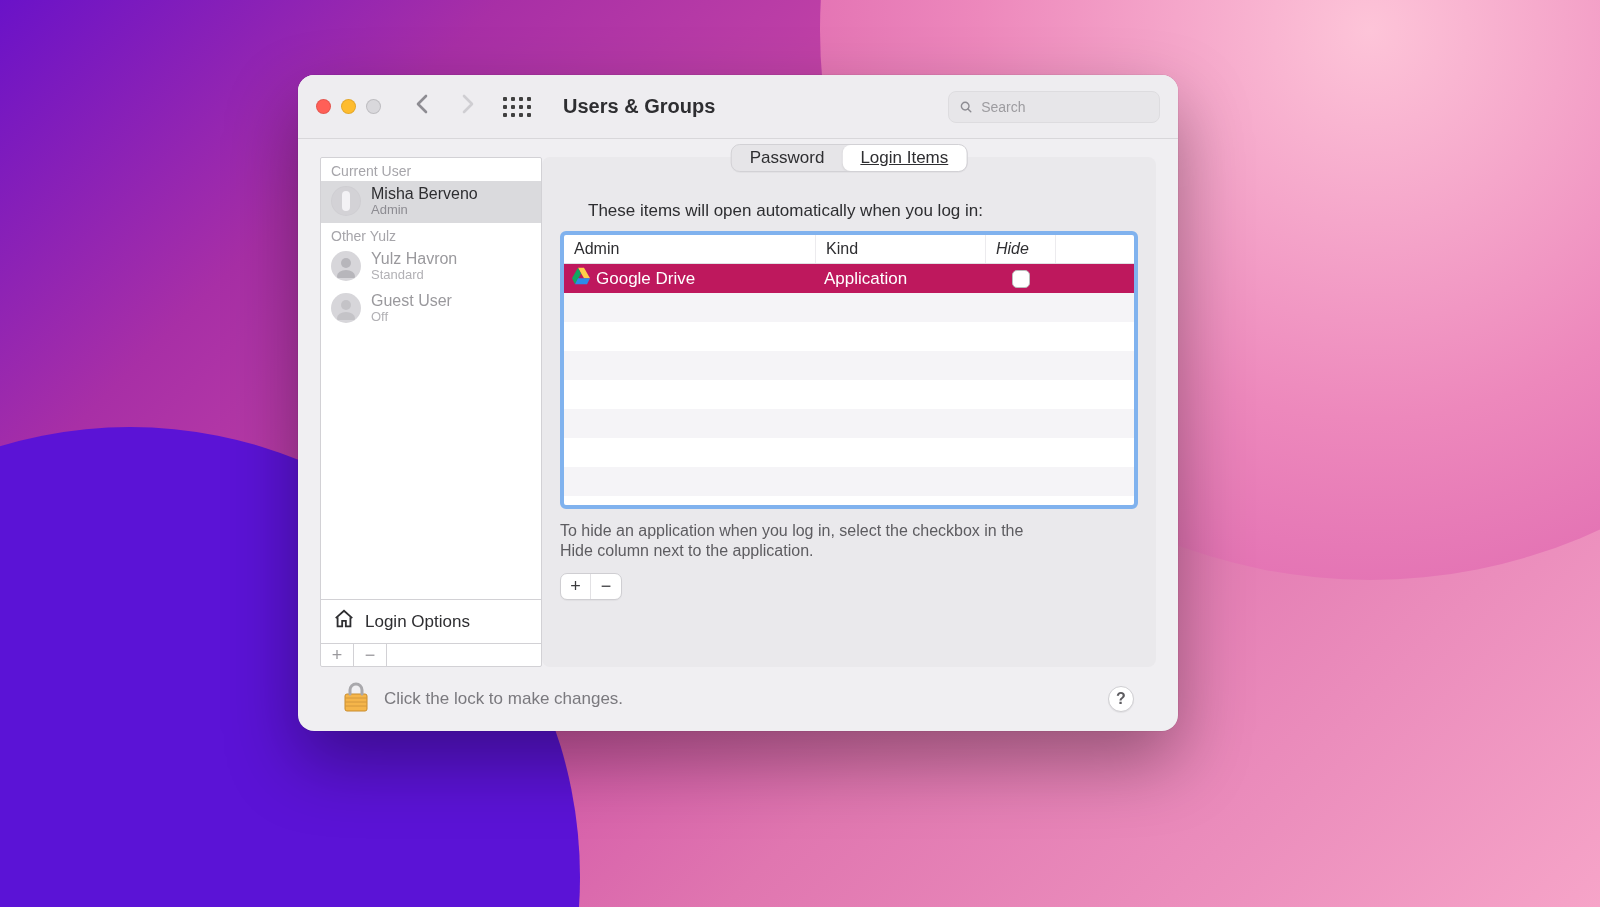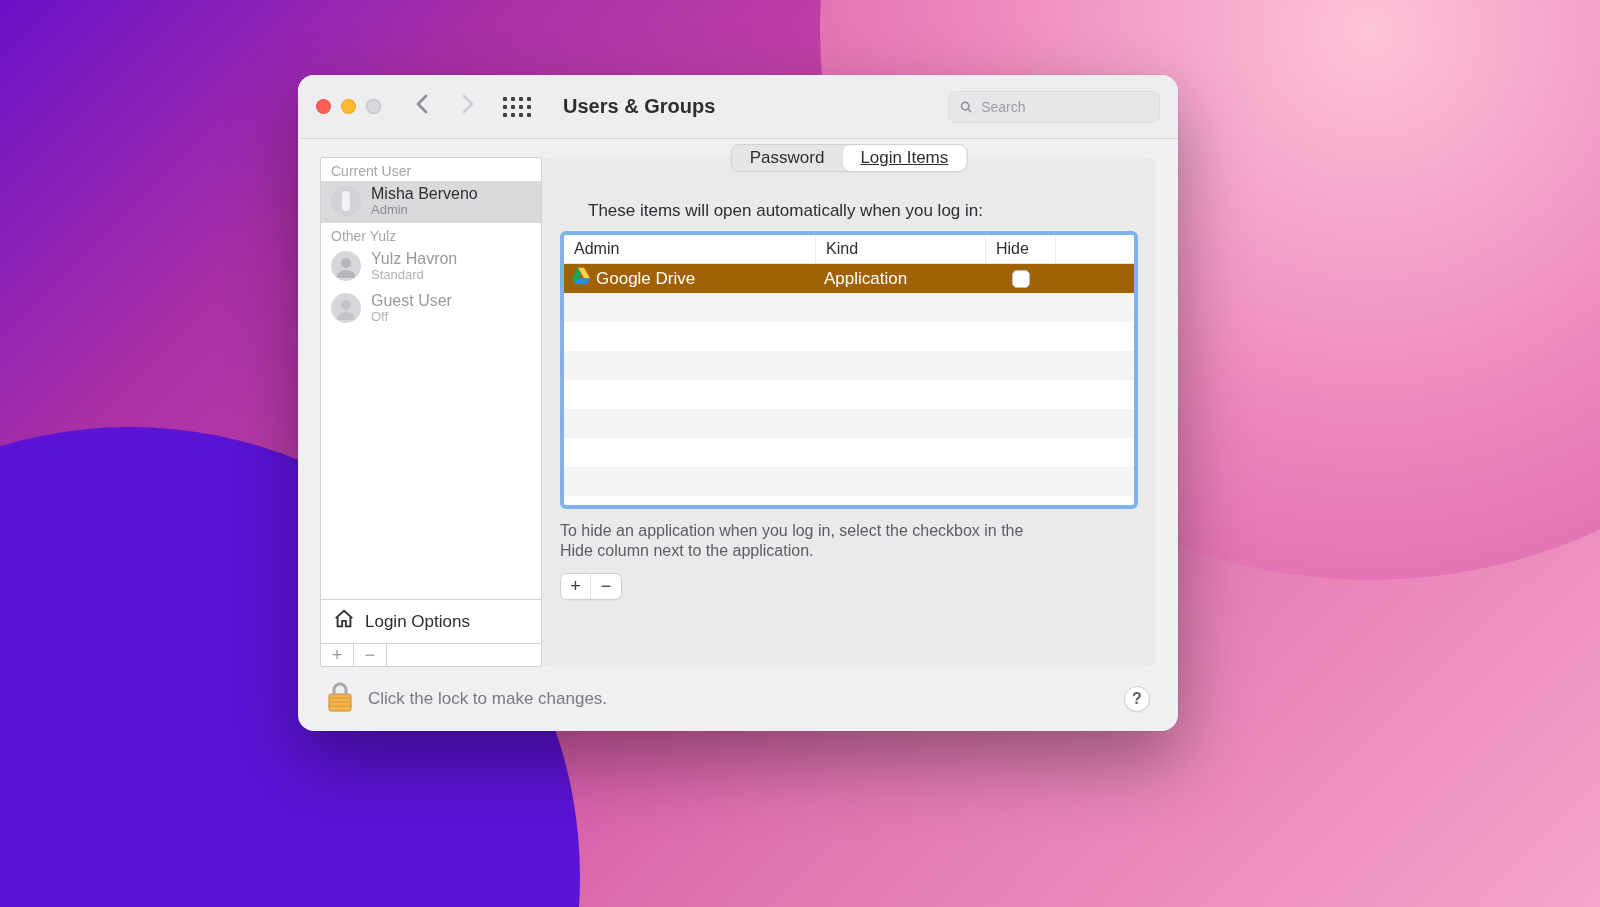--- a/index.html
+++ b/index.html
@@ -49,37 +49,37 @@
   .content{flex:1;background:#EAE9EC;border-radius:8px;padding:0 18px 16px 18px;position:relative;}
   .tabs{position:absolute;top:-13px;left:50%;transform:translateX(-50%);display:flex;background:#E6E5E8;border:1px solid #D2D1D5;border-radius:9px;overflow:hidden;font-size:17px;box-shadow:0 1px 0 rgba(0,0,0,.03);}
   .tab{padding:3px 18px;color:#2E2E31;white-space:nowrap;}
   .tab.active{background:#fff;border-radius:8px;box-shadow:0 1px 2px rgba(0,0,0,.06);text-decoration:underline;}
   .intro{padding-top:44px;font-size:17px;color:#2E2E31;margin-left:28px;}
   .tablebox{margin-top:10px;border:4px solid #80B2EE;border-radius:6px;background:#fff;height:278px;display:flex;flex-direction:column;overflow:hidden;}
   .thead{display:flex;height:29px;border-bottom:1px solid #E1E0E3;font-size:16px;color:#2E2E31;}
   .th{display:flex;align-items:center;padding:0 10px;border-right:1px solid #ECEBEE;}
   .th-item{flex:0 0 252px;}
   .th-kind{flex:0 0 170px;}
-  .th-hide{flex:0 0 70px;}
+  .th-hide{flex:0 0 70px;font-style:italic;}
   .th-last{flex:1;border-right:none;}
   .row{display:flex;align-items:center;height:29px;font-size:17px;}
-  .row.sel{background:#a16207;color:#fff;}
+  .row.sel{background:#be185d;color:#fff;}
   .row.alt{background:#F5F4F7;}
   .cell-item{flex:0 0 252px;padding-left:8px;display:flex;align-items:center;gap:6px;}
   .cell-kind{flex:0 0 170px;padding-left:8px;}
   .cell-hide{flex:0 0 70px;display:flex;justify-content:center;}
   .cell-last{flex:1;}
   .gdrive-icon{width:18px;height:18px;}
   .hide-cb{width:18px;height:18px;background:#fff;border:1px solid #bbb;border-radius:5px;}
   .note{margin-top:12px;font-size:16px;color:#5D5C60;line-height:20px;max-width:500px;}
   .pm{margin-top:12px;display:inline-flex;border:1px solid #CFCED2;border-radius:7px;background:#fff;height:27px;overflow:hidden;box-shadow:0 1px 1px rgba(0,0,0,.04);}
   .pm div{width:30px;display:flex;align-items:center;justify-content:center;font-size:18px;color:#3B3B3E;}
   .pm div:first-child{border-right:1px solid #E2E1E4;}
 
-  .lockbar{height:64px;display:flex;align-items:center;padding:0 28px;gap:14px;justify-content:space-between;}
+  .lockbar{height:64px;display:flex;align-items:center;padding:0 44px;gap:14px;justify-content:space-between;}
   .locktxt{font-size:17px;color:#7A797E;}
   .helpbtn{margin-left:auto;width:26px;height:26px;border-radius:50%;background:#fff;border:1px solid #CFCED2;display:flex;align-items:center;justify-content:center;font-size:16px;font-weight:700;color:#5D5C60;box-shadow:0 1px 1px rgba(0,0,0,.06);}
 </style>
 </head>
 <body>
 
 <div class="bg-overlay">
   <div class="blob blob2"></div>
   <div class="blob blob1"></div>
 </div>

